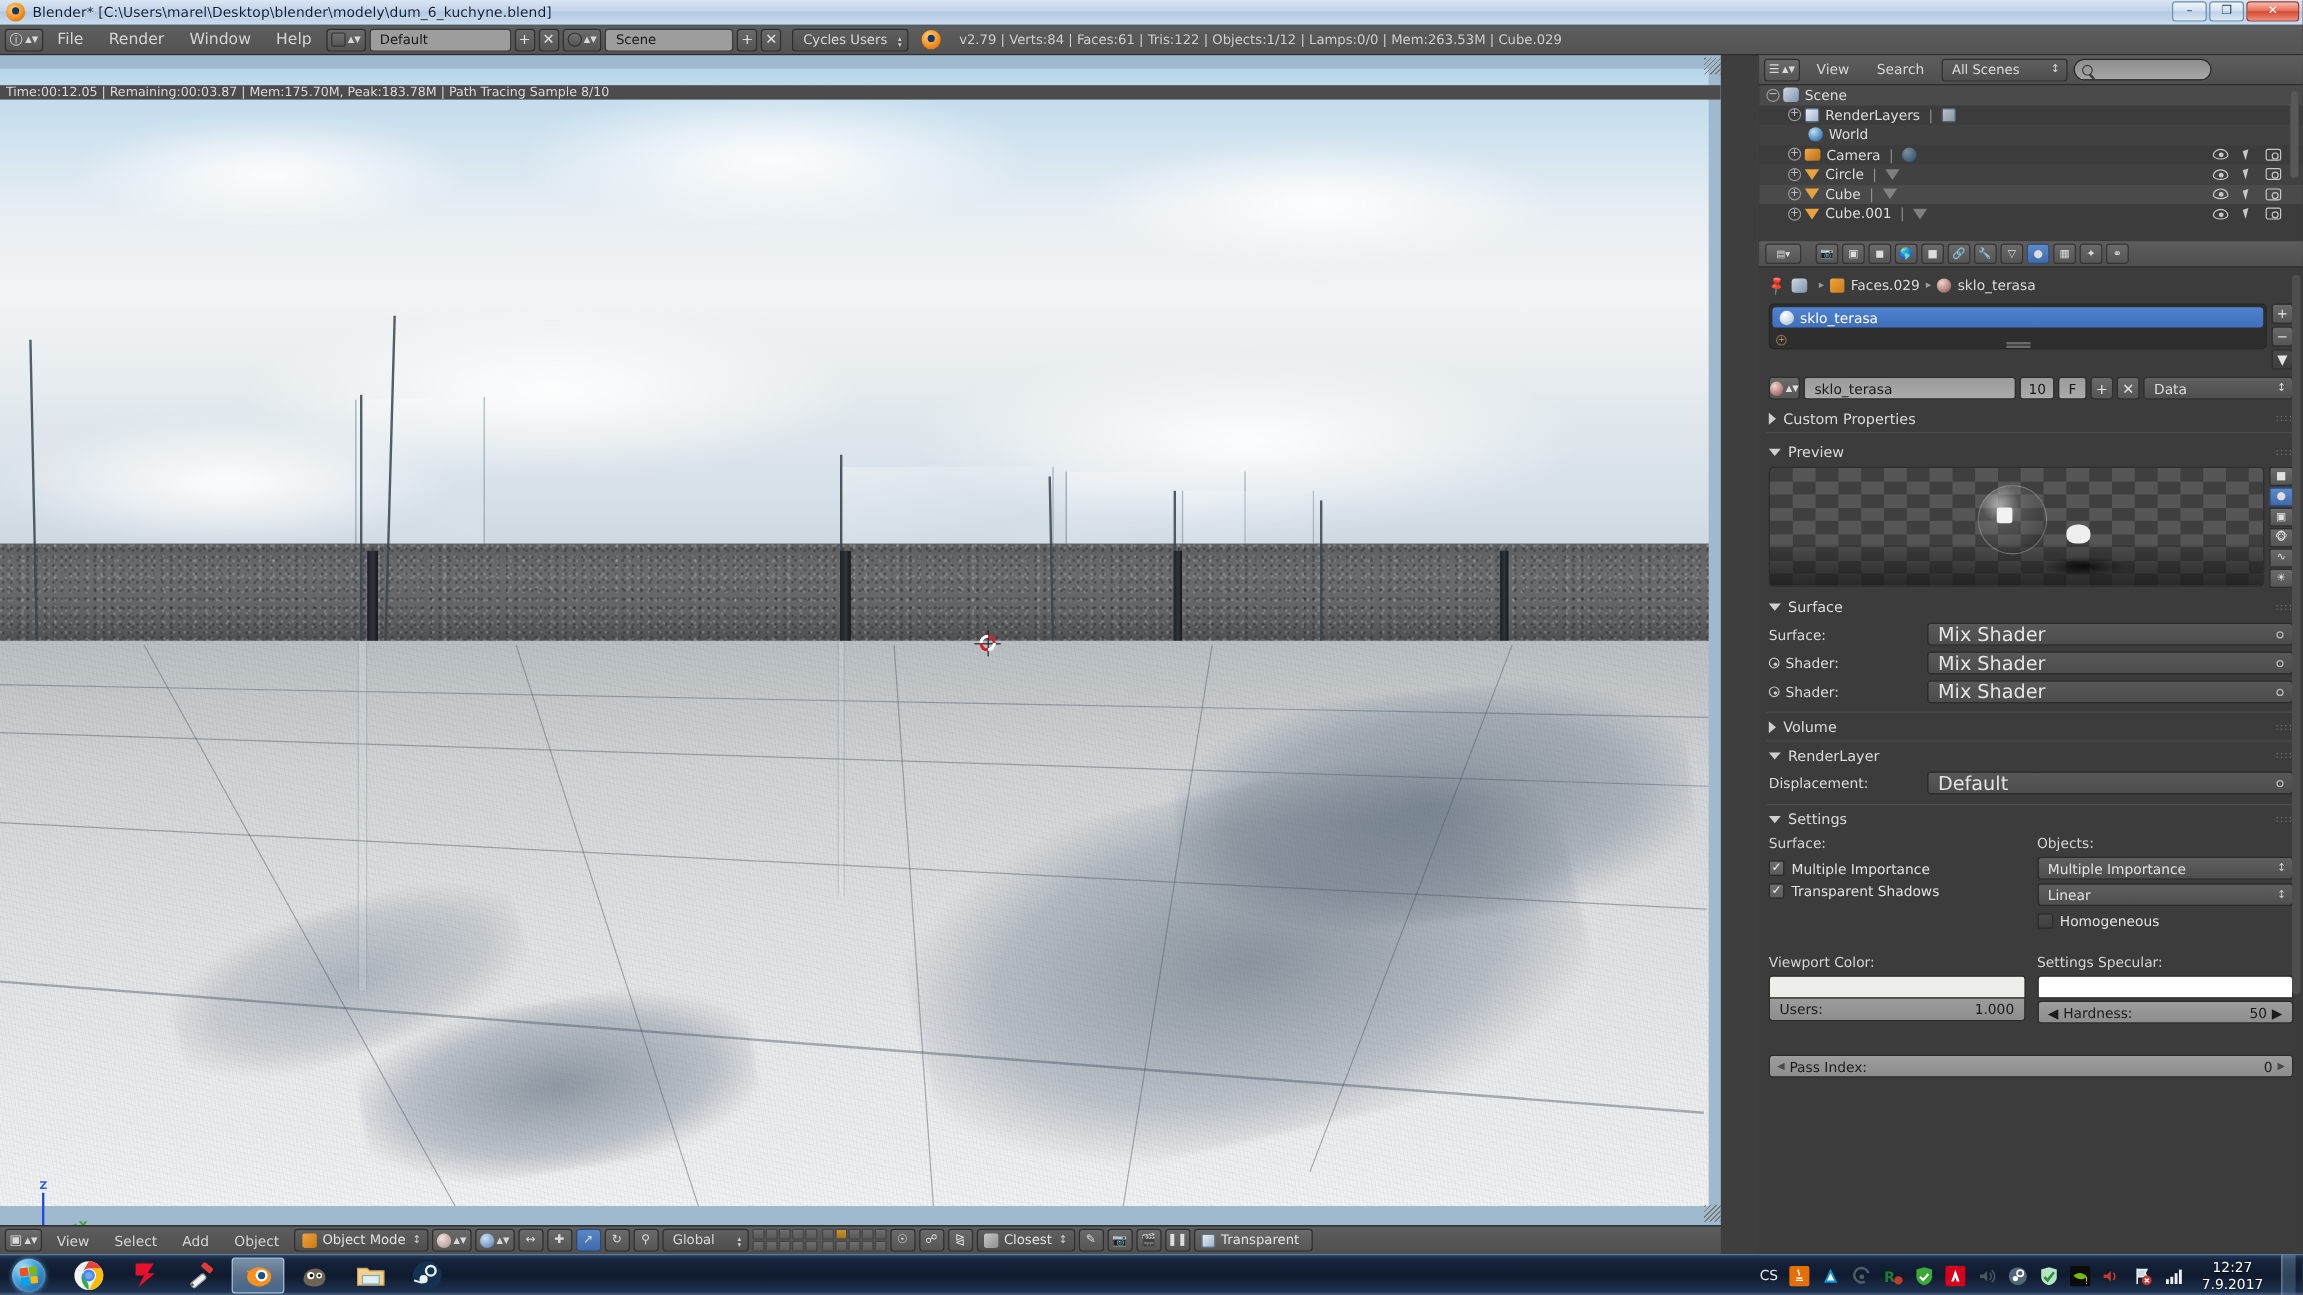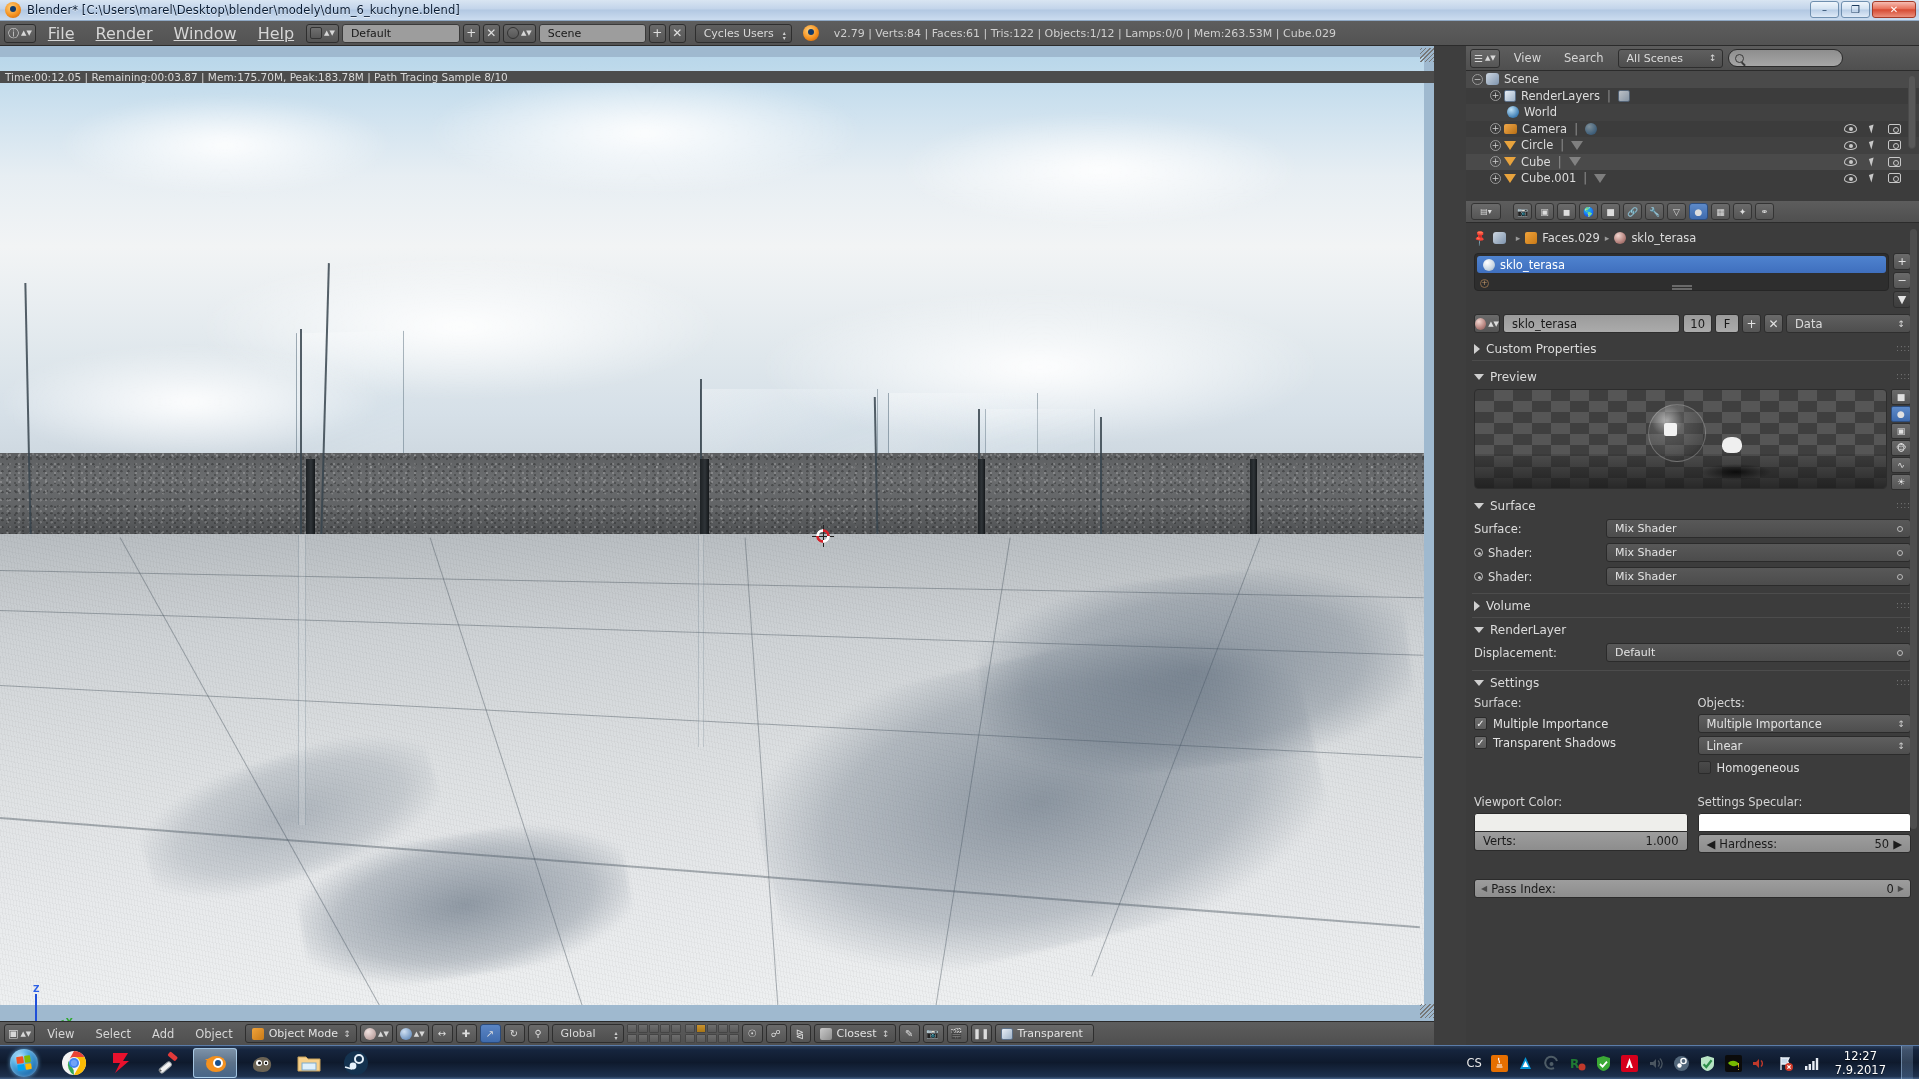--- a/index.html
+++ b/index.html
@@ -60,22 +60,22 @@
     display: flex; align-items: center; padding: 0 4px; gap: 3px;
   }
   .hdr-iconbtn {
     height: 19px; min-width: 26px; border-radius: 3px;
     background: linear-gradient(to bottom, #6a6a6a, #555);
     border: 1px solid #2e2e2e;
     display: flex; align-items: center; justify-content: center; gap: 2px;
     color: #d8d8d8; font-size: 10px; padding: 0 3px;
   }
   .hdr-menu {
-    color: #d6d6d6; font-size: 16px; padding: 0 9px; height: 19px;
-    display: flex; align-items: center; border-radius: 3px; text-decoration: underline;
+    color: #d6d6d6; font-size: 13px; padding: 0 9px; height: 19px;
+    display: flex; align-items: center; border-radius: 3px;
   }
   .hdr-field {
     height: 19px; background: #9d9d9d; border-radius: 3px;
     border: 1px solid #3a3a3a; color: #181818; font-size: 11px;
     display: flex; align-items: center; padding: 0 8px;
   }
   .hdr-dd {
     height: 19px; background: linear-gradient(to bottom,#5f5f5f,#4e4e4e);
     border: 1px solid #2e2e2e; border-radius: 3px; color: #d9d9d9;
     font-size: 11px; display: flex; align-items: center; padding: 0 8px;
@@ -434,21 +434,21 @@
   .pv-btn.act { background: linear-gradient(to bottom,#5d8ac9,#3f6bad); border-color:#2d4e80; }
 
   
   .prow { display: flex; align-items: center; height: 21px; margin: 3px 8px 0 8px; gap: 6px; }
   .plabel { width: 126px; color: #dcdcdc; font-size: 11.5px; display:flex; align-items:center; gap:5px; }
   .pdot { width: 9px; height: 9px; border-radius: 50%; border: 1.2px solid #c6c6c6; position: relative; flex:none; }
   .pdot::after { content:""; position:absolute; left:3px; top:3px; width:3px; height:3px; border-radius:50%; background:#c6c6c6; }
   .pfield {
     flex: 1; height: 19px; border-radius: 3px; border: 1px solid #2b2b2b;
     background: linear-gradient(to bottom,#585858,#4c4c4c);
-    color: #e4e4e4; font-size: 11px; display: flex; align-items: center; padding: 0 8px; position: relative;
+    color: #e4e4e4; font-size: 16px; display: flex; align-items: center; padding: 0 8px; position: relative;
   }
   .pfield .socket { position: absolute; right: 7px; width: 6px; height: 6px; border-radius: 50%; border: 1px solid #bbb; }
 
   
   .two-col { display: flex; margin: 4px 8px 0 8px; gap: 10px; }
   .col { flex: 1; }
   .sublabel { color: #d5d5d5; font-size: 11.5px; margin-bottom: 4px; }
   .chkrow { display: flex; align-items: center; gap: 6px; height: 19px; color:#e2e2e2; font-size: 11.5px; }
   .chk {
     width: 13px; height: 13px; border-radius: 2px; border: 1px solid #2b2b2b;
@@ -971,21 +971,21 @@
             <span>Homogeneous</span>
           </div>
         </div>
       </div>
 
       <div class="two-col" style="margin-top:18px;">
         <div class="col">
           <div class="sublabel">Viewport Color:</div>
           <div class="colorbar" id="vp-color" style="background: rgb(238, 238, 235);"></div>
           <div class="valuebar">
-            <span>Verts:</span>
+            <span>Users:</span>
             <span>1.000</span>
           </div>
         </div>
         <div class="col">
           <div class="sublabel">Settings Specular:</div>
           <div class="colorbar" id="vp-spec" style="background: rgb(255, 255, 255);"></div>
           <div class="valuebar" style="border-radius:3px;border-top:1px solid #2b2b2b;margin-top:2px;">
             <span class="arw">◀</span>
             <span style="margin-right:auto;margin-left:4px;">Hardness:</span>
             <span>50</span>

